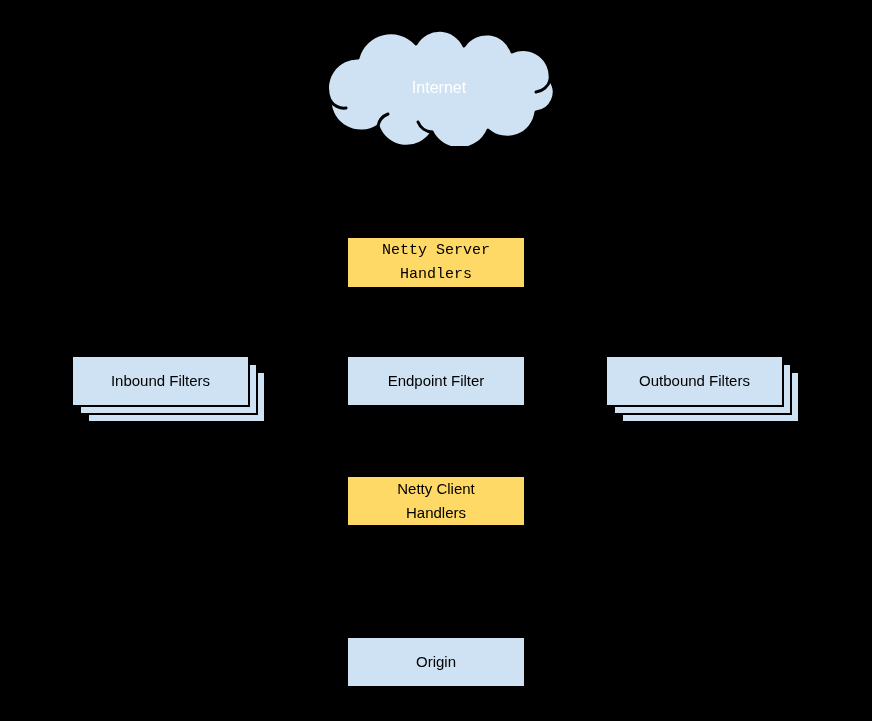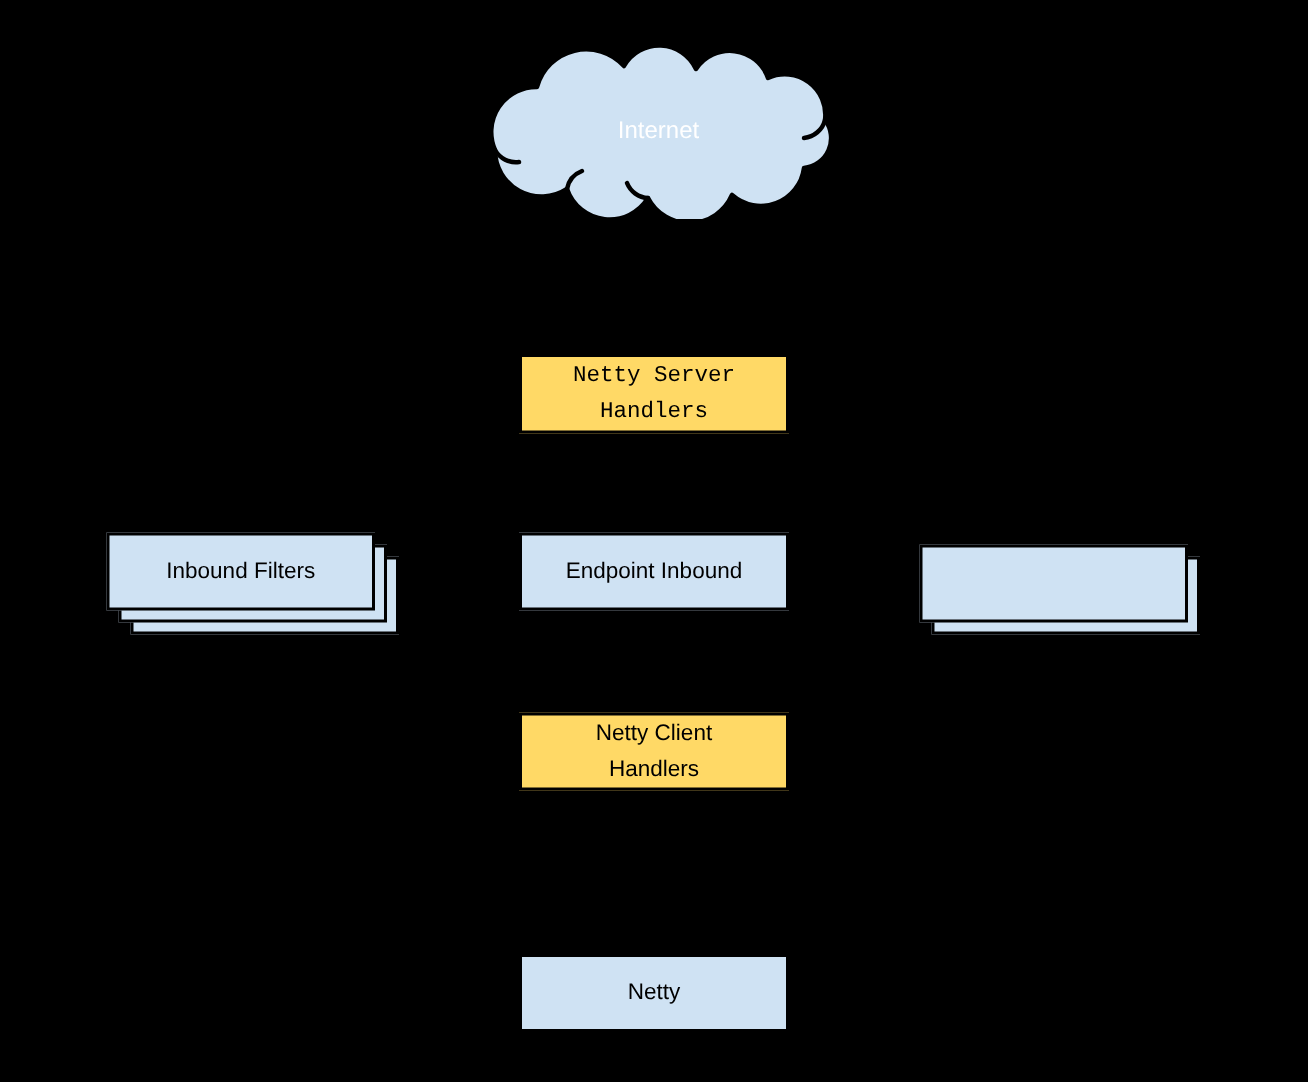--- a/index.html
+++ b/index.html
@@ -112,28 +112,31 @@
 Handlers</span>
   </div>
 
   <div class="stack-layer inbound-l3"></div>
   <div class="stack-layer inbound-l2"></div>
   <div class="node blue node-inbound">
     <span>Inbound Filters</span>
   </div>
 
   <div class="node blue node-endpoint">
-    <span>Endpoint Inbound</span>
+    <span>Endpoint Filter</span>
   </div>
 
   <div class="stack-layer outbound-l3"></div>
   <div class="stack-layer outbound-l2"></div>
+  <div class="node blue node-outbound">
+    <span>Outbound Filters</span>
+  </div>
 
   <div class="node yellow node-netty-client">
     <span>Netty Client
 Handlers</span>
   </div>
 
   <div class="node blue node-origin">
-    <span>Netty</span>
+    <span>Origin</span>
   </div>
 
 </div>
 
 </body></html>

